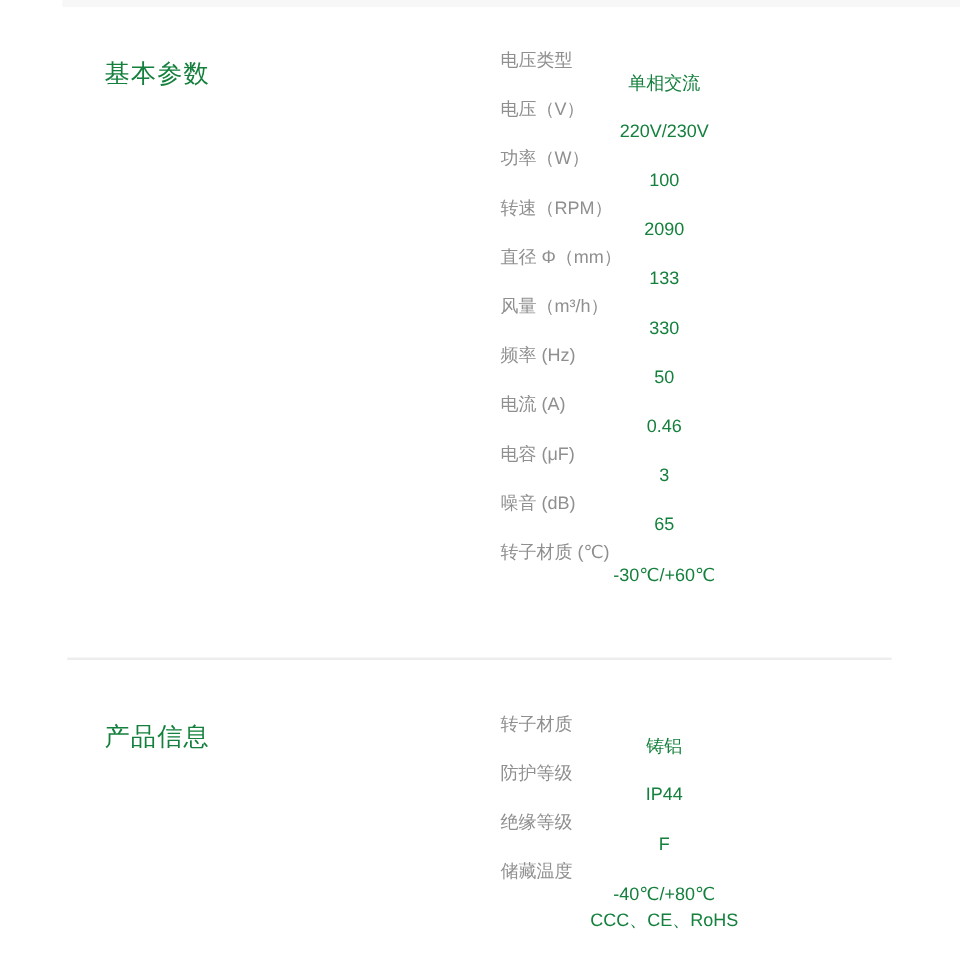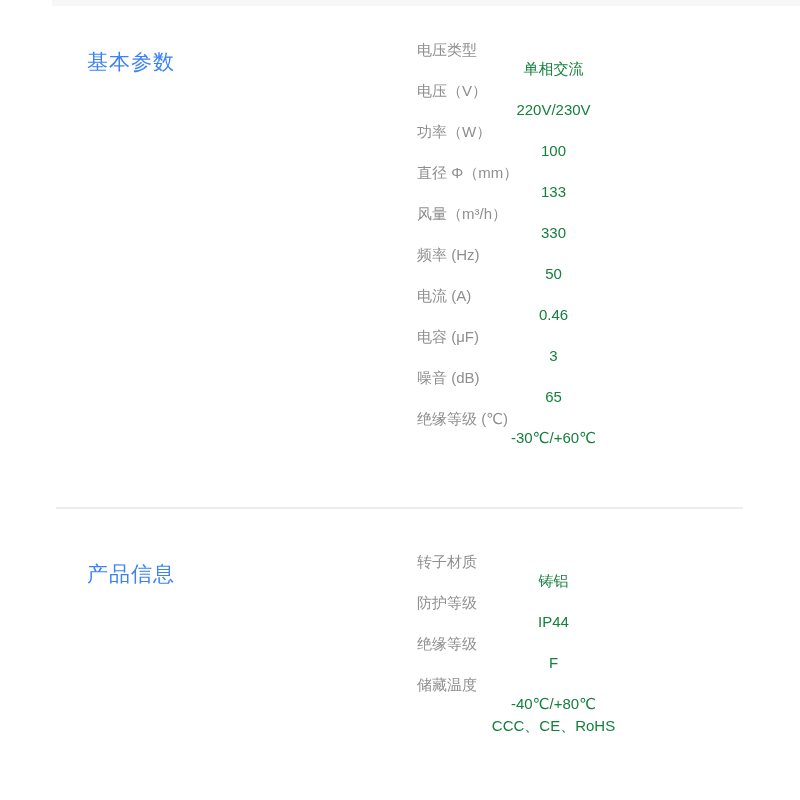--- a/index.html
+++ b/index.html
@@ -20,21 +20,21 @@
     display: flex;
     padding-left: 87px;
   }
   .spec-section.first { margin-top: 41px; }
   .spec-section.second { margin-top: 44px; }
   .section-title {
     width: 220px;
     flex: none;
     font-size: 21px;
     font-weight: 400;
-    color: #3b82f6;
+    color: #15803d;
     line-height: 41px;
     letter-spacing: 1px;
   }
   .rows { flex: 1; }
   .spec-row {
     display: flex;
     height: 41px;
     align-items: center;
     flex-direction: column;
   }
@@ -68,20 +68,24 @@
     </div>
     <div class="spec-row">
       <div class="spec-label">电压（V）</div>
       <div class="spec-value">220V/230V</div>
     </div>
     <div class="spec-row">
       <div class="spec-label">功率（W）</div>
       <div class="spec-value">100</div>
     </div>
     <div class="spec-row">
+      <div class="spec-label">转速（RPM）</div>
+      <div class="spec-value">2090</div>
+    </div>
+    <div class="spec-row">
       <div class="spec-label">直径 Φ（mm）</div>
       <div class="spec-value">133</div>
     </div>
     <div class="spec-row">
       <div class="spec-label">风量（m³/h）</div>
       <div class="spec-value">330</div>
     </div>
     <div class="spec-row">
       <div class="spec-label">频率 (Hz)</div>
       <div class="spec-value">50</div>
@@ -92,21 +96,21 @@
     </div>
     <div class="spec-row">
       <div class="spec-label">电容 (μF)</div>
       <div class="spec-value">3</div>
     </div>
     <div class="spec-row">
       <div class="spec-label">噪音 (dB)</div>
       <div class="spec-value">65</div>
     </div>
     <div class="spec-row">
-      <div class="spec-label">绝缘等级 (℃)</div>
+      <div class="spec-label">转子材质 (℃)</div>
       <div class="spec-value">-30℃/+60℃</div>
     </div>
   </div>
 </div>
 
 <div class="divider"></div>
 
 <div class="spec-section second">
   <div class="section-title">产品信息</div>
   <div class="rows">

